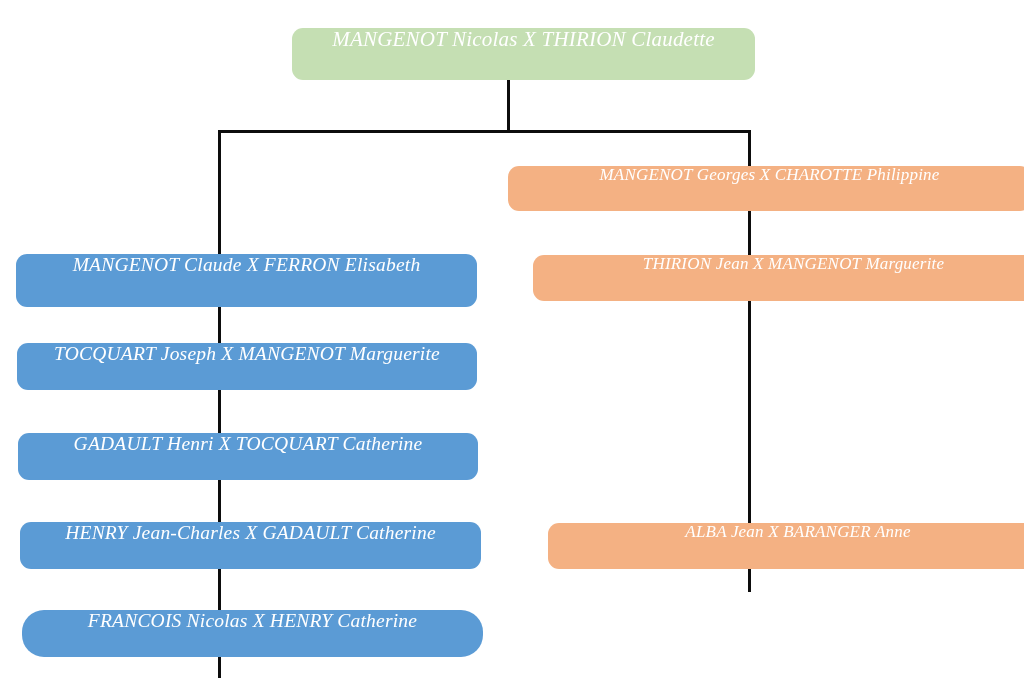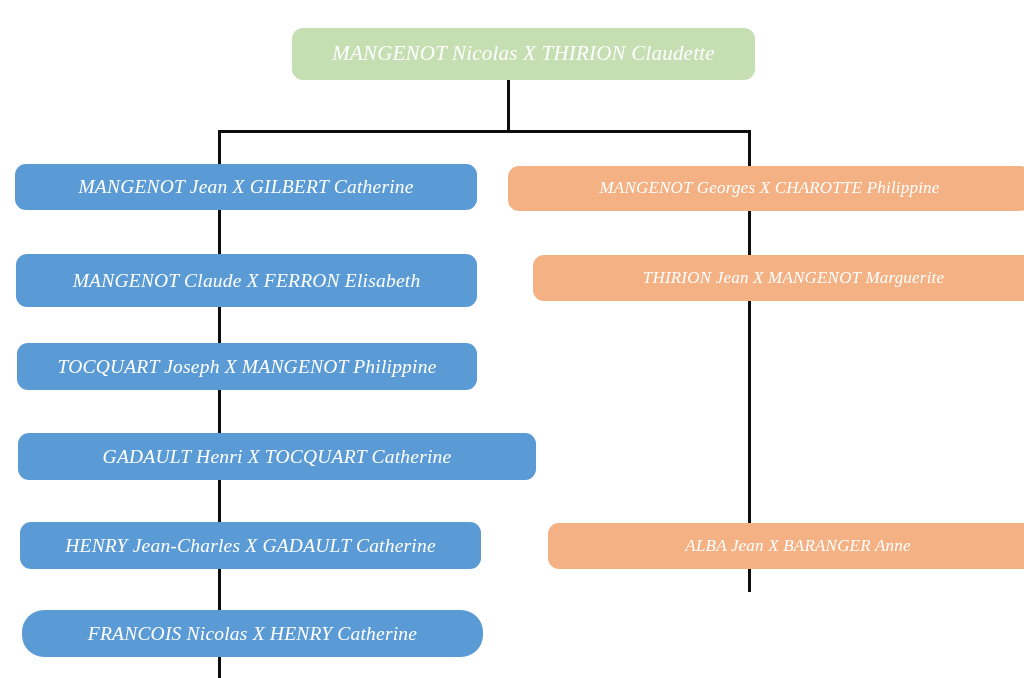--- a/index.html
+++ b/index.html
@@ -25,21 +25,21 @@
   }
   .line-v { width: 3px; }
   .line-h { height: 3px; }
 
   
   .node {
     position: absolute;
     box-sizing: border-box;
     border-radius: 11px;
     display: flex;
-    align-items: center;
+    align-items: flex-start;
     justify-content: center;
     text-align: center;
     color: #ffffff;
     font-style: italic;
     letter-spacing: 0.2px;
     white-space: nowrap;
     overflow: hidden;
     user-select: none;
   }
   .node-root {
@@ -71,33 +71,30 @@
   <div class="line line-h" style="left:218px; top:130px; width:533px;"></div>
 
   <div class="line line-v" style="left:218px; top:130px; height:548px;"></div>
 
   <div class="line line-v" style="left:748px; top:130px; height:462px;"></div>
 
   <div class="node node-root" style="left:292px; top:28px; width:463px; height:52px;">
     <span class="node-label">MANGENOT Nicolas X THIRION Claudette</span>
   </div>
 
-  <div class="node node-blue" style="left:15px; top:164px; width:462px; height:46px;">
-    <span class="node-label">MANGENOT Jean X GILBERT Catherine</span>
-  </div>
 
   <div class="node node-blue" style="left:16px; top:254px; width:461px; height:53px;">
     <span class="node-label">MANGENOT Claude X FERRON Elisabeth</span>
   </div>
 
   <div class="node node-blue" style="left:17px; top:343px; width:460px; height:47px;">
-    <span class="node-label">TOCQUART Joseph X MANGENOT Philippine</span>
+    <span class="node-label">TOCQUART Joseph X MANGENOT Marguerite</span>
   </div>
 
-  <div class="node node-blue" style="left:18px; top:433px; width:518px; height:47px;">
+  <div class="node node-blue" style="left:18px; top:433px; width:460px; height:47px;">
     <span class="node-label">GADAULT Henri X TOCQUART Catherine</span>
   </div>
 
   <div class="node node-blue" style="left:20px; top:522px; width:461px; height:47px;">
     <span class="node-label">HENRY Jean-Charles X GADAULT Catherine</span>
   </div>
 
   <div class="node node-blue" style="left:22px; top:610px; width:461px; height:47px;border-radius:22px;">
     <span class="node-label">FRANCOIS Nicolas X HENRY Catherine</span>
   </div>

